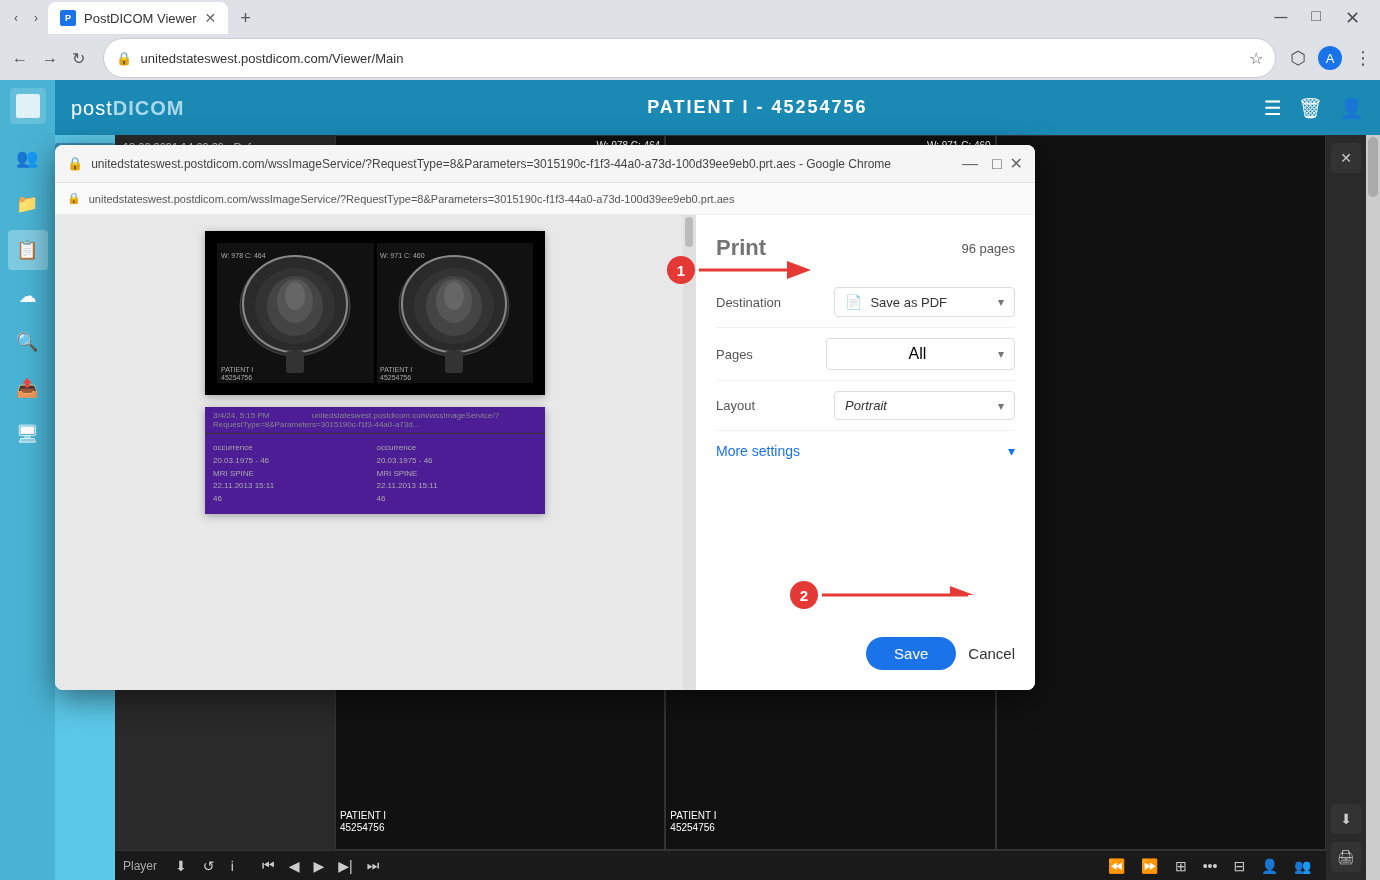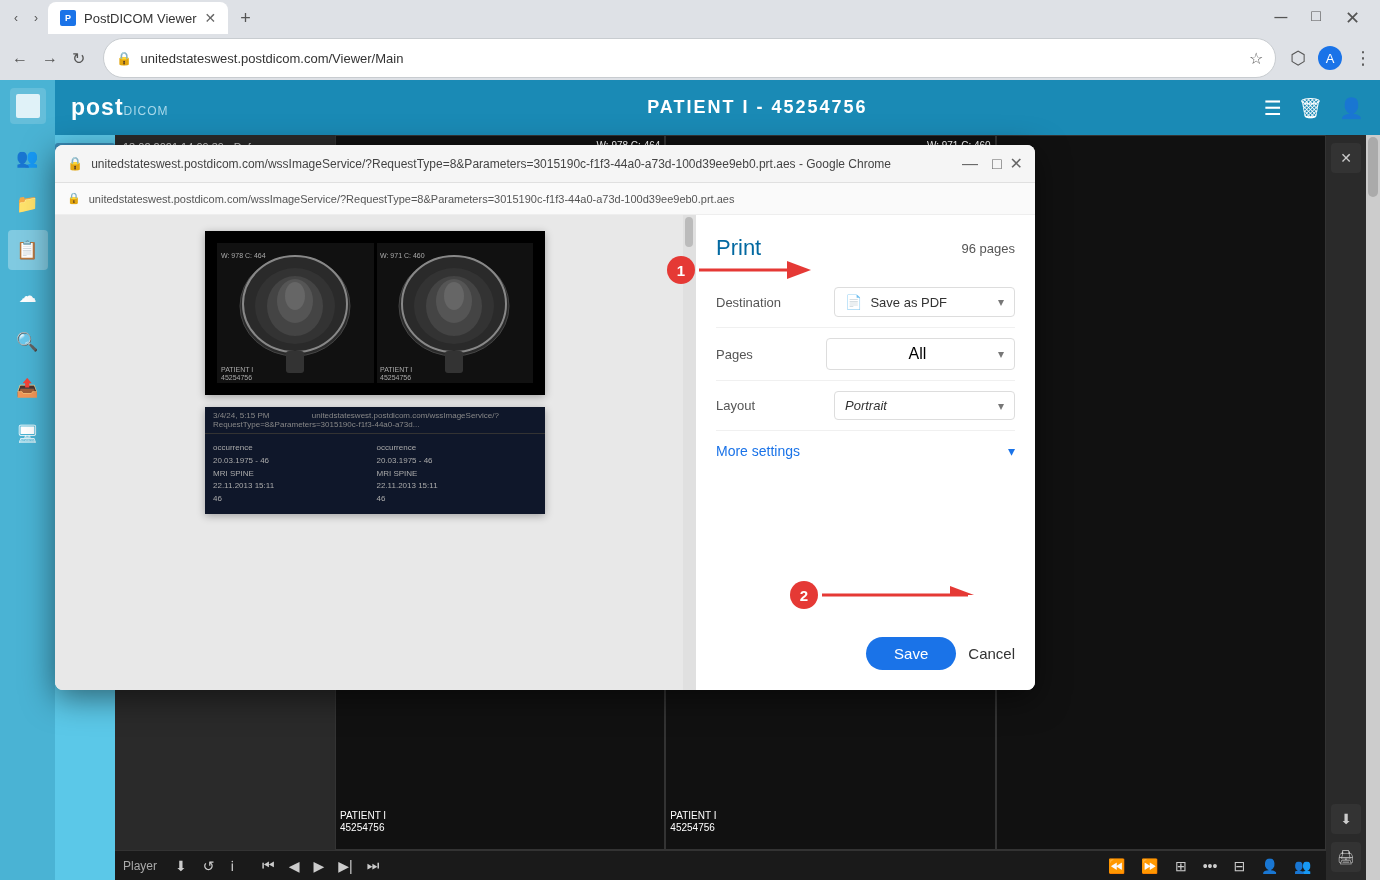--- a/index.html
+++ b/index.html
@@ -81,21 +81,21 @@
       <div class="sidebar-icon">☁</div>
       <div class="sidebar-icon">🔍</div>
       <div class="sidebar-icon">📤</div>
       <div class="sidebar-icon">🖥</div>
     </div>
 
     <div style="flex:1;display:flex;flex-direction:column;">
 
       <div class="top-bar">
         <div class="logo">
-          <span style="color:white;font-size:23px;font-weight:bold;">post</span><span style="color:#a8d8ea;font-size:12px;font-weight:normal;">DICOM</span>
+          <span style="color:white;font-size:20px;font-weight:normal;">post</span><span style="color:#a8d8ea;font-size:20px;font-weight:bold;">DICOM</span>
         </div>
         <div class="patient-title">PATIENT I - 45254756</div>
         <div class="top-bar-icons">
           <span style="cursor:pointer;color:white;font-size:20px;">☰</span>
           <span style="cursor:pointer;color:white;font-size:20px;">🗑</span>
           <span style="cursor:pointer;color:white;font-size:20px;">👤</span>
         </div>
       </div>
 
       <div style="flex:1;display:flex;position:relative;">
@@ -284,21 +284,21 @@
                           <text x="3" y="126" fill="#aaa" font-size="7">PATIENT I</text>
                           <text x="3" y="134" fill="#aaa" font-size="7">45254756</text>
                         </svg>
                       </div>
                     </div>
                   </div>
 
                 </div>
 
                 <div style="background:white;box-shadow:0 2px 8px rgba(0,0,0,0.3);width:340px;">
-                  <div style="padding:0;background:#0f172a;">
+                  <div style="padding:0;background:#4c1d95;">
                     <div style="padding:4px 8px;font-size:8px;color:#888;border-bottom:1px solid #333;">
                       <span>3/4/24, 5:15 PM</span>
                       <span style="margin-left:40px;">unitedstateswest.postdicom.com/wssImageService/?RequestType=8&amp;Parameters=3015190c-f1f3-44a0-a73d...</span>
                     </div>
                     <div style="display:grid;grid-template-columns:1fr 1fr;gap:3px;padding:8px;">
                       <div style="color:#aaa;font-size:8px;line-height:1.6;">
                         <div>occurrence</div>
                         <div>20.03.1975 - 46</div>
                         <div>MRI SPINE</div>
                         <div>22.11.2013 15:11</div>
@@ -312,21 +312,21 @@
                         <div>46</div>
                       </div>
                     </div>
                   </div>
                 </div>
               </div>
 
               <div style="width:340px;background:#fff;border-left:1px solid #e0e0e0;display:flex;flex-direction:column;padding:20px 20px;gap:0;">
 
                 <div style="display:flex;justify-content:space-between;align-items:center;margin-bottom:16px;">
-                  <span style="font-size:22px;color:#0369a1;font-weight:400;">Print</span>
+                  <span style="font-size:22px;color:#737373;font-weight:700;">Print</span>
                   <span style="font-size:13px;color:#555;">96 pages</span>
                 </div>
 
                 <div style="position:relative;">
 
                   <div style="display:grid;grid-template-columns:110px 1fr;align-items:center;gap:8px;padding:10px 0;border-bottom:1px solid #f0f0f0;">
                     <span style="font-size:13px;color:#555;">Destination</span>
                     <div style="display:flex;align-items:center;border:1px solid #ddd;border-radius:4px;padding:6px 10px;cursor:pointer;gap:8px;">
                       <span style="font-size:14px;color:#555;">📄</span>
                       <span style="font-size:13px;color:#333;flex:1;">Save as PDF</span>

